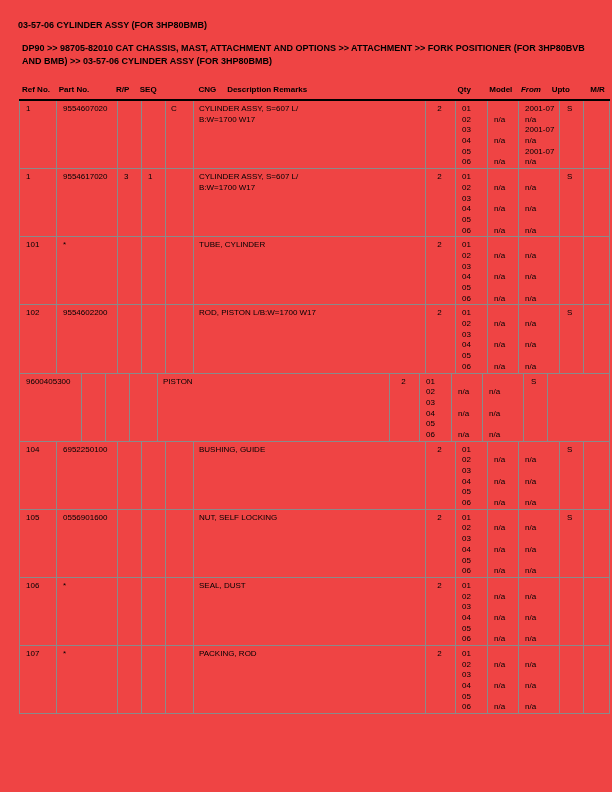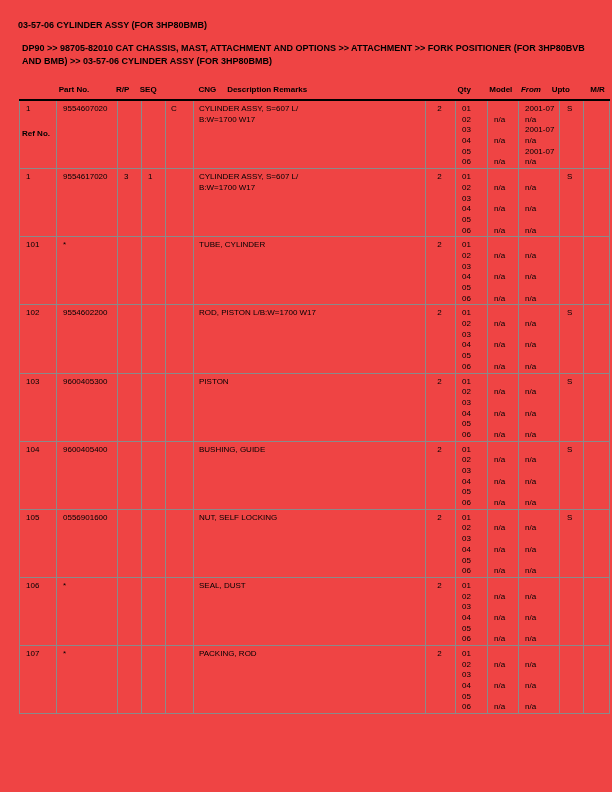--- a/index.html
+++ b/index.html
@@ -15,21 +15,21 @@
   }
   .breadcrumb{
     position:absolute;left:22px;top:42px;width:580px;
     font-size:9px;font-weight:bold;line-height:13px;
   }
   .thead{
     position:absolute;left:19px;top:85px;width:591px;
     display:flex;font-size:8px;font-weight:bold;
   }
   .thead .hcell{box-sizing:border-box;padding-left:4px;white-space:nowrap;}
-  .h-ref{width:36px;padding-left:3px!important;margin-top:44px;}
+  .h-ref{width:36px;padding-left:3px!important;}
   .h-part{width:61px;}
   .h-rp{width:24px;padding-left:1px!important;}
   .h-seq{width:24px;padding-left:1px!important;}
   .h-cng{width:28px;padding-left:2px!important;margin-left:34px;}
   .h-desc{width:232px;padding-left:3px!important;}
   .h-qty{width:30px;text-align:left;padding-right:2px;}
   .h-model{width:32px;padding-left:6px!important;}
   .h-from{width:31px;padding-left:6px!important;font-style:italic;}
   .h-upto{width:41px;padding-left:6px!important;}
   .h-mr{width:24px;padding-left:4px!important;}
@@ -287,23 +287,20 @@
             <div class="line">n/a</div>
             <div class="line"></div>
             <div class="line">n/a</div>
           </div>
           <div class="cell c-mr">
             <div class="line">S</div>
           </div>
           <div class="cell c-last"></div>
         </div>
         <div class="row">
-          <div class="cell c-ref">
-            <div class="line">103</div>
-          </div>
           <div class="cell c-part">
             <div class="line">9600405300</div>
           </div>
           <div class="cell c-rp">
             <div class="line"></div>
           </div>
           <div class="cell c-seq">
             <div class="line"></div>
           </div>
           <div class="cell c-cng">
@@ -342,21 +339,21 @@
           <div class="cell c-mr">
             <div class="line">S</div>
           </div>
           <div class="cell c-last"></div>
         </div>
         <div class="row">
           <div class="cell c-ref">
             <div class="line">104</div>
           </div>
           <div class="cell c-part">
-            <div class="line">9600405400</div>
+            <div class="line">6952250100</div>
           </div>
           <div class="cell c-rp">
             <div class="line"></div>
           </div>
           <div class="cell c-seq">
             <div class="line"></div>
           </div>
           <div class="cell c-cng">
             <div class="line"></div>
           </div>

